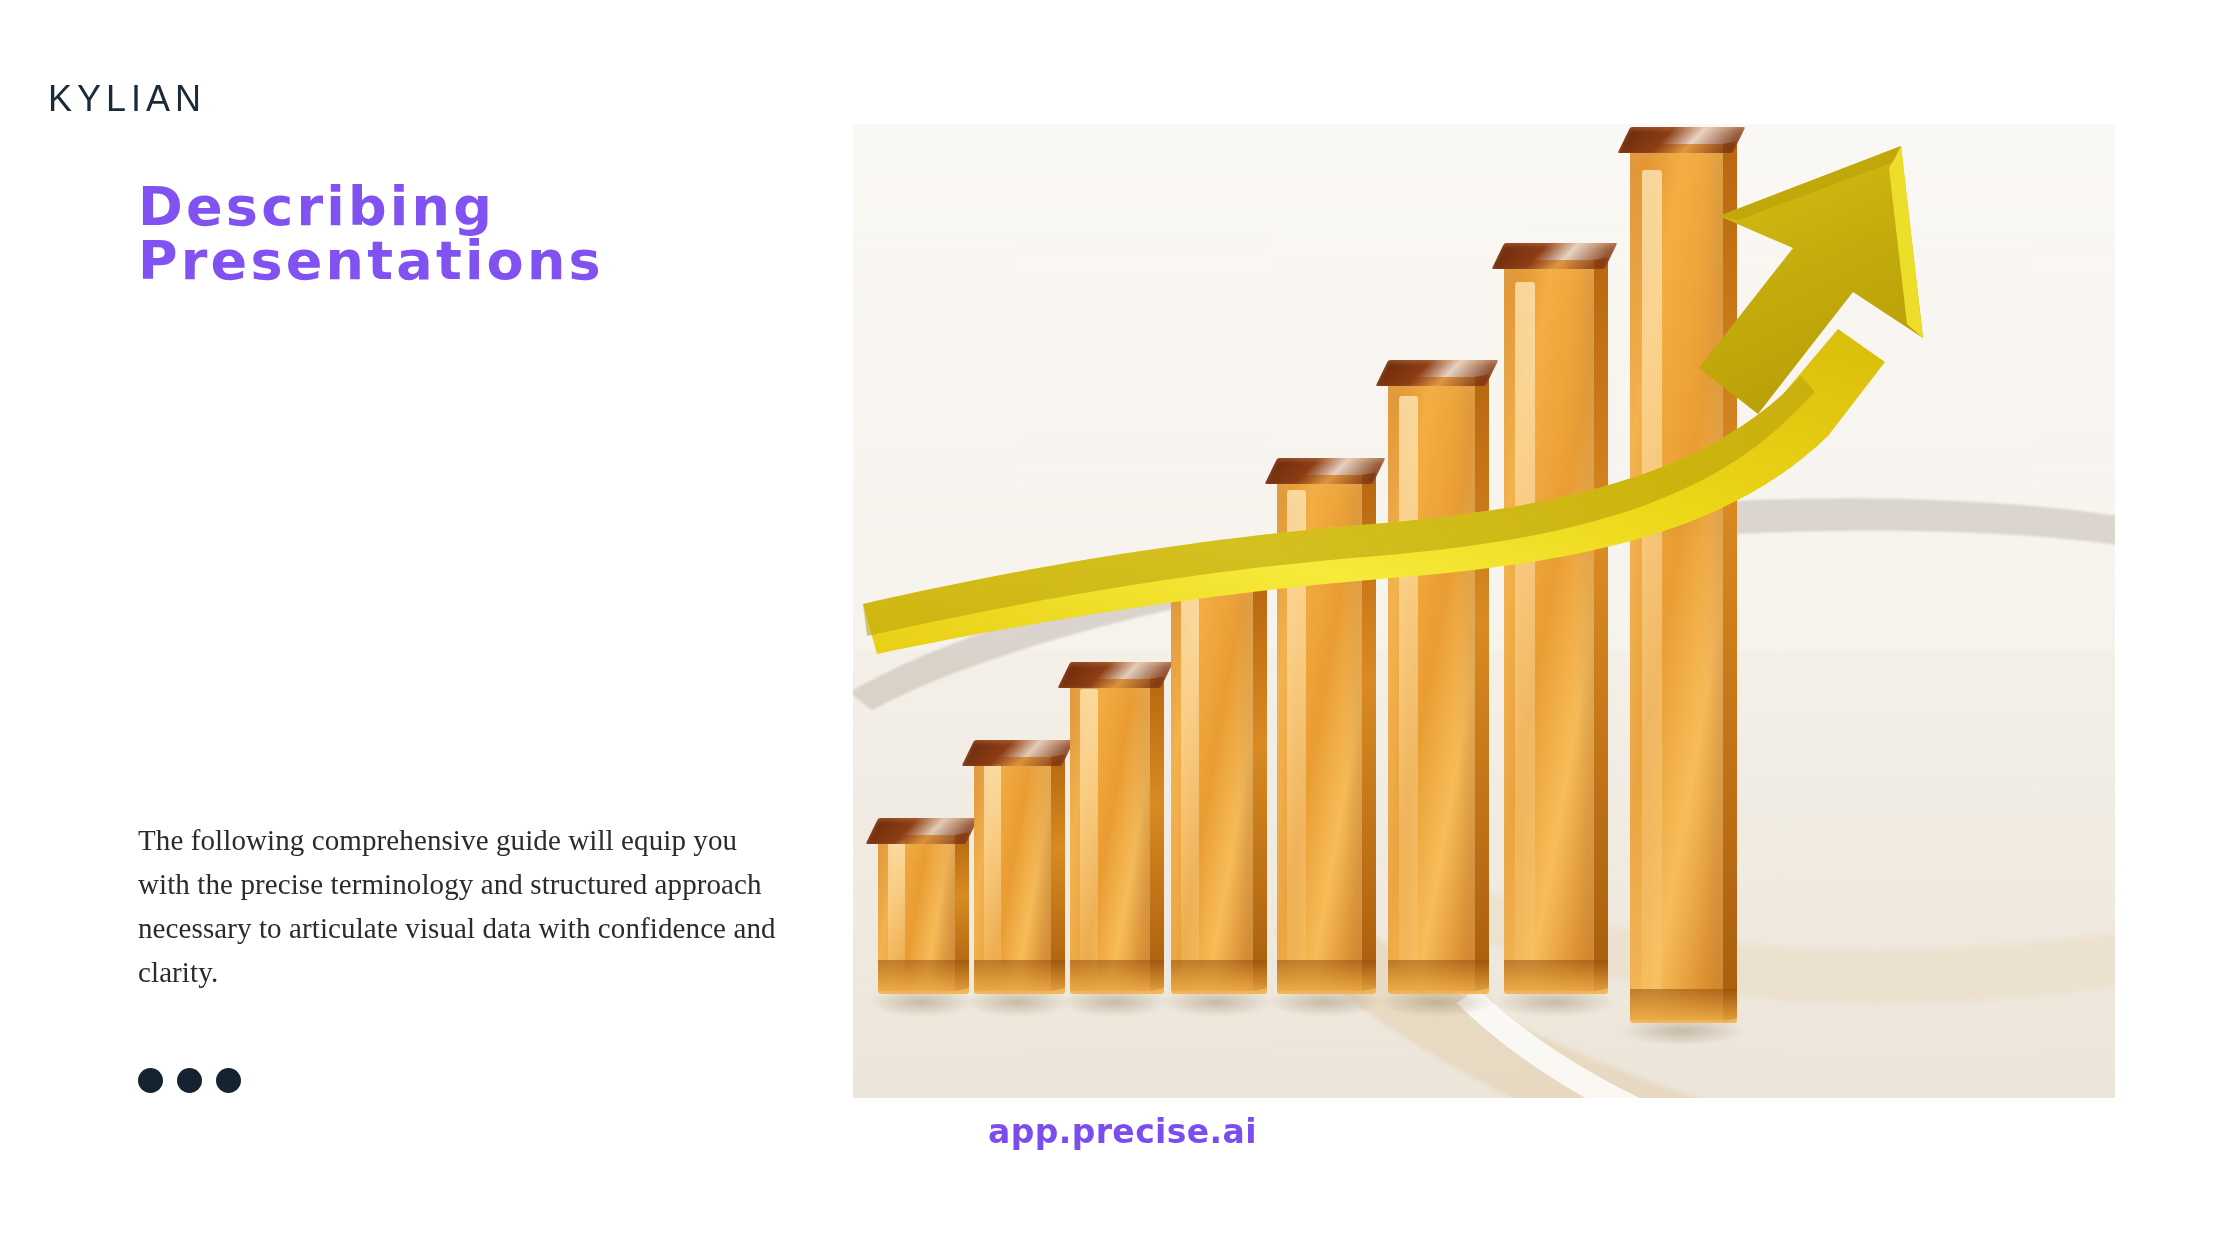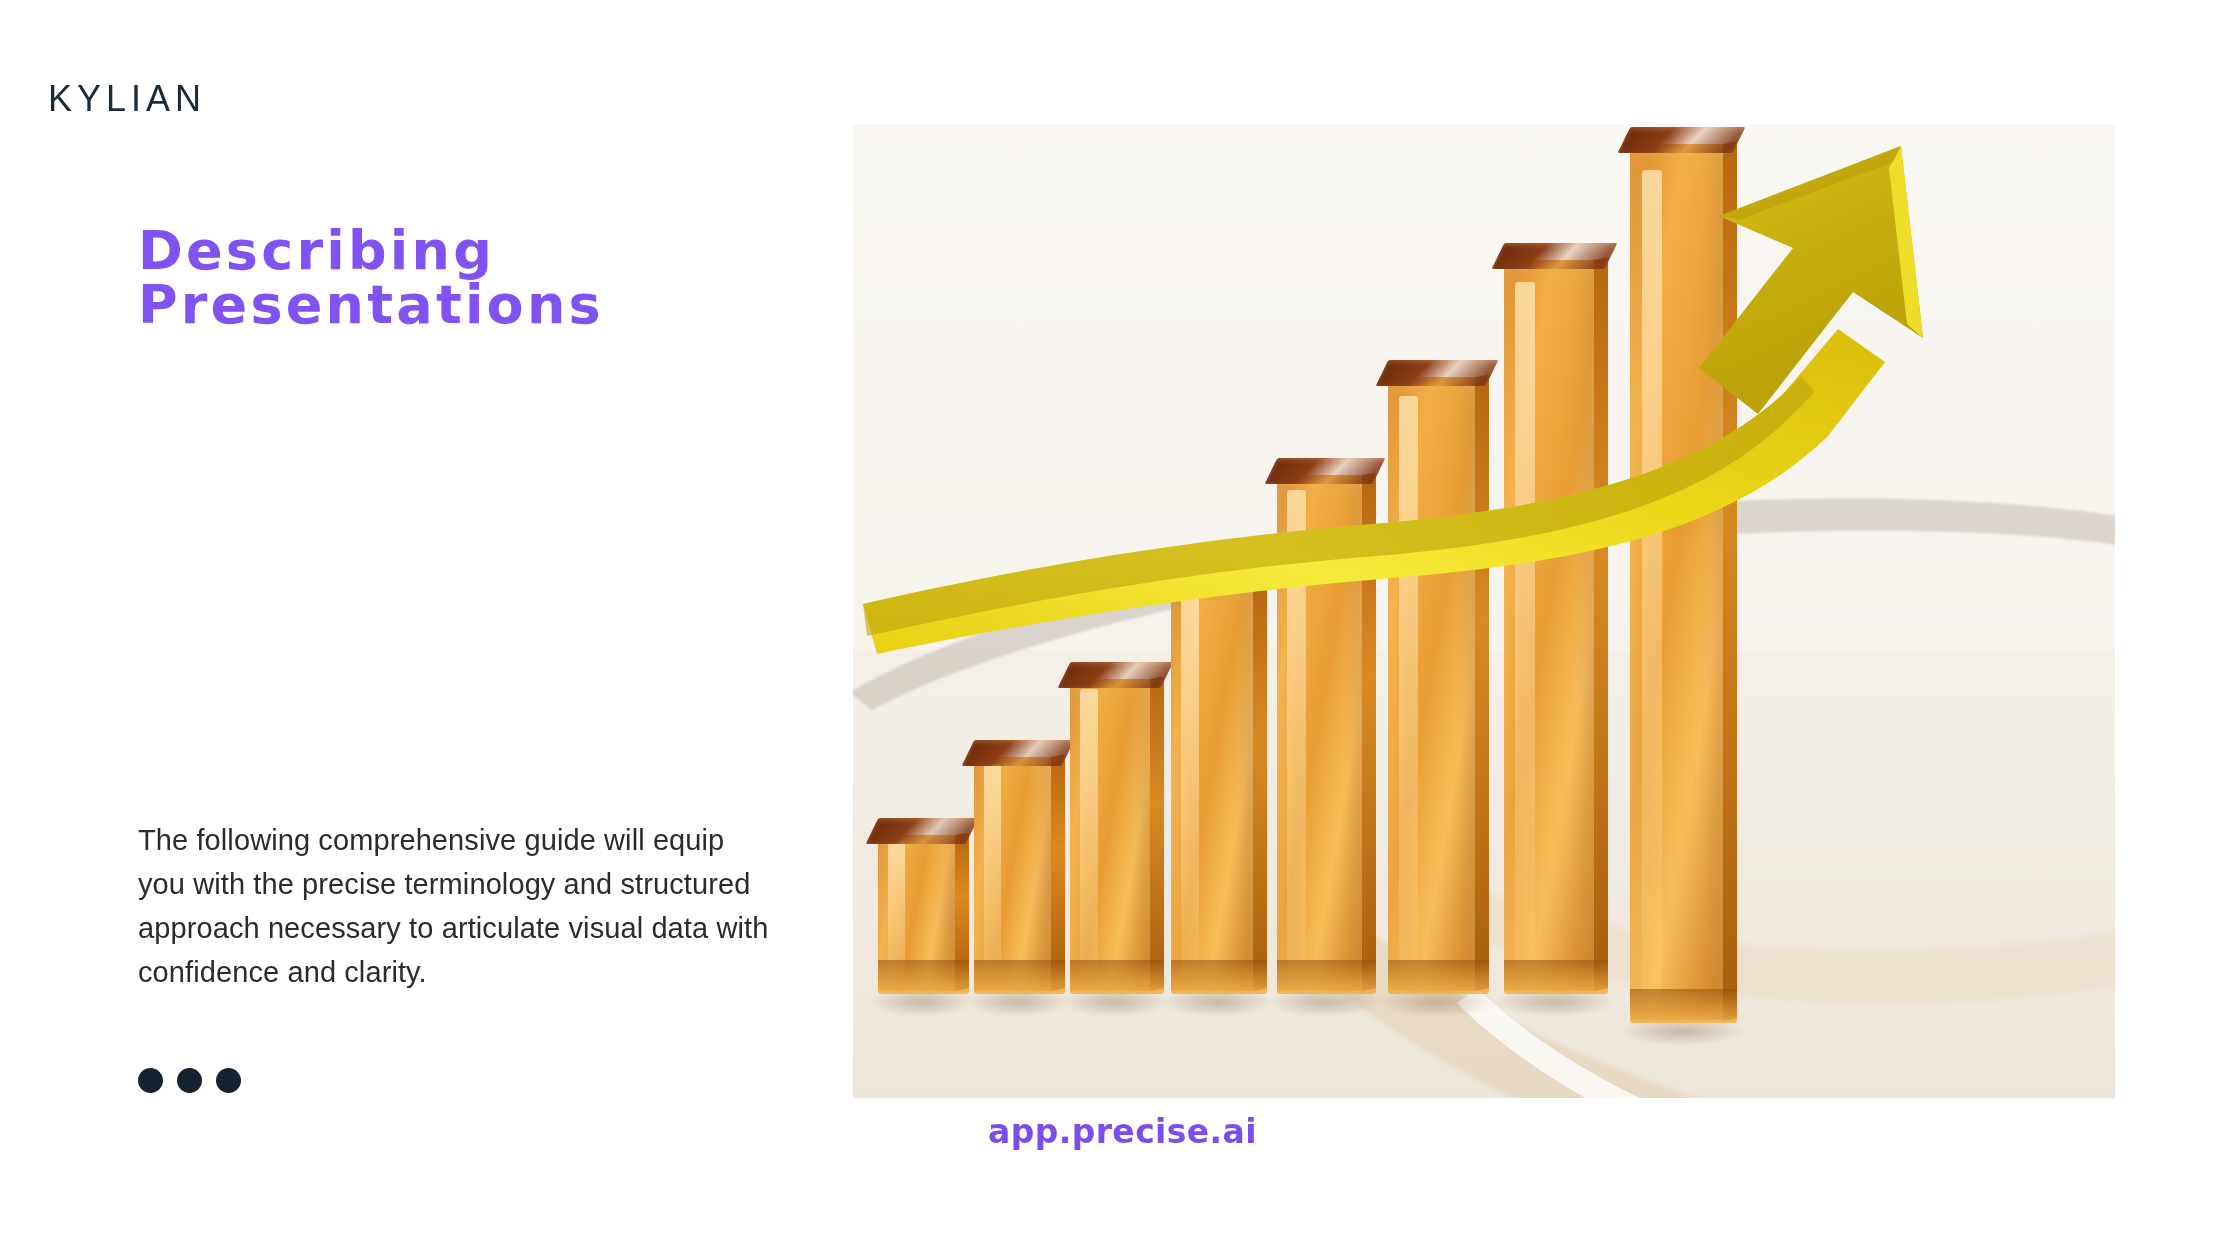--- a/index.html
+++ b/index.html
@@ -24,37 +24,36 @@
     letter-spacing:5px;
     color:#1b2a38;
     font-family:"Liberation Sans", sans-serif;
   }
 
   
   .left-col {
     position:absolute;
     left:138px; top:180px;
     width:660px;
-    margin-top:44px;
   }
   .title {
     font-family:"DejaVu Sans", sans-serif;
     font-weight:700;
     font-size:54px;
     line-height:1.0;
     letter-spacing:3.2px;
     color:#8152f2;
   }
   .title .tl { display:block; white-space:nowrap; }
 
   .body-text {
     position:absolute;
     left:138px; top:818px;
     width:640px;
-    font-family:Liberation Sans, sans-serif;
+    font-family:Liberation Serif, serif;
     font-size:29px;
     line-height:1.52;
     color:#2b2b2b;
     letter-spacing:.1px;
   }
 
   .dots {
     position:absolute;
     left:138px; top:1068px;
     display:flex;

